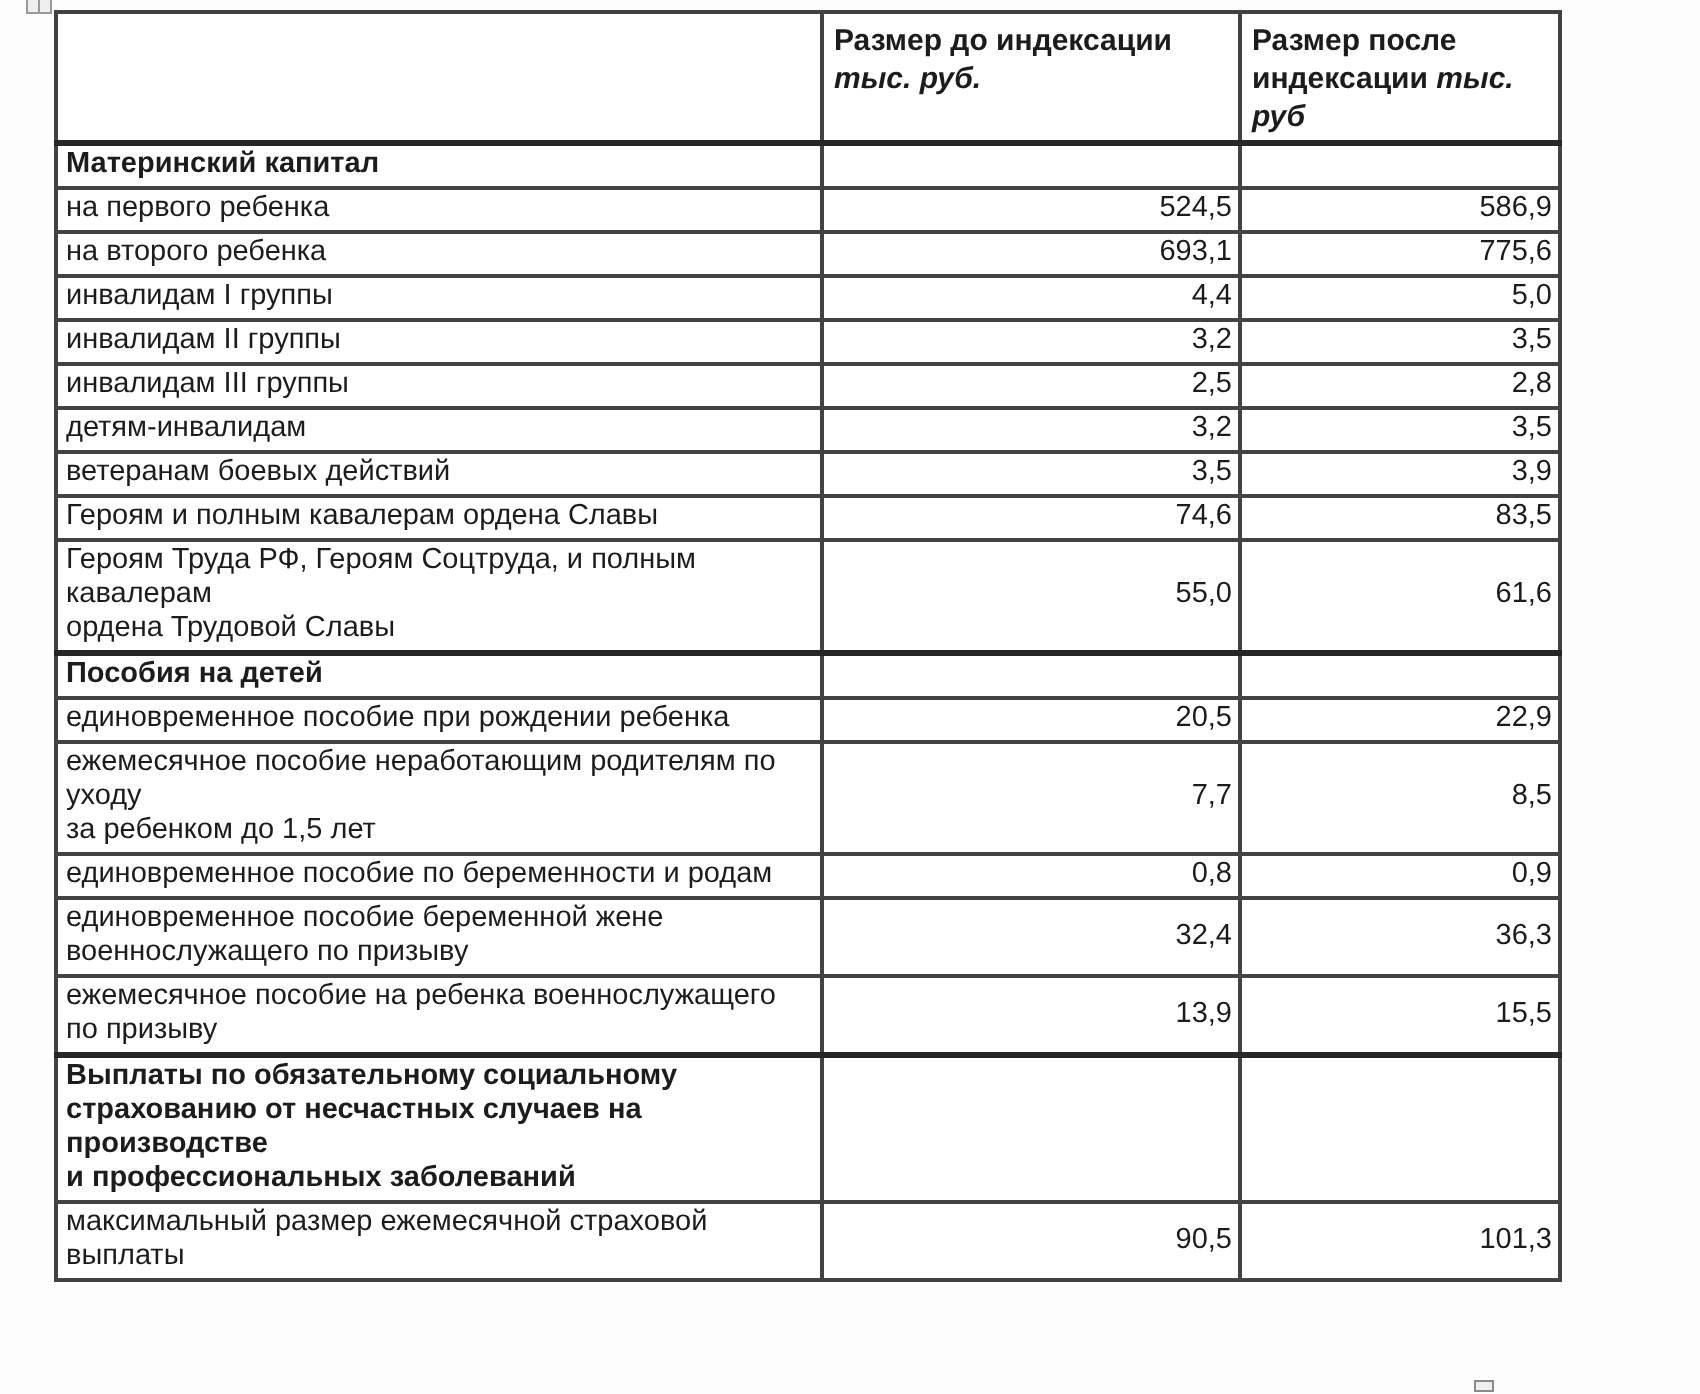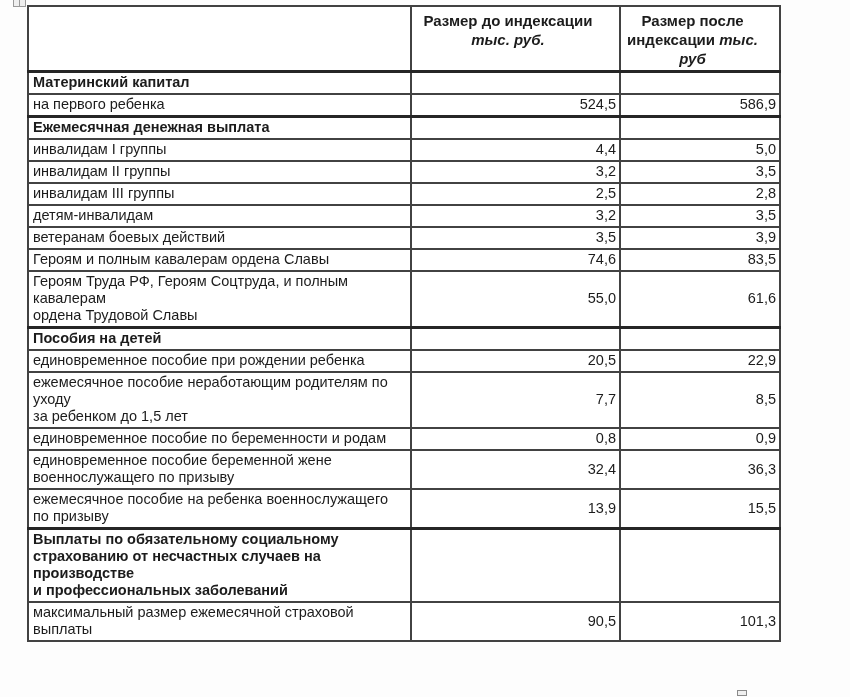--- a/index.html
+++ b/index.html
@@ -23,21 +23,21 @@
     border-collapse: collapse;
     table-layout: fixed;
     color: #1c1c1c;
     background: #ffffff;
   }
   th, td { border: 2px solid #424242; background: #ffffff; }
   th {
     font-size: 15px;
     line-height: 19px;
     font-weight: bold;
-    text-align: center;
+    text-align: left;
     vertical-align: top;
     padding: 4px 20px 2px 5px;
     height: 50px;
     margin-left: 18px;
   }
   td {
     font-size: 14.5px;
     line-height: 17px;
     vertical-align: middle;
     padding: 1px 3px 2px 4px;
@@ -85,24 +85,24 @@
         <tr class="section">
     <td class="lbl">Материнский капитал</td>
     <td class="val"></td>
     <td class="val"></td>
   </tr>
         <tr>
     <td class="lbl">на первого ребенка</td>
     <td class="val">524,5</td>
     <td class="val">586,9</td>
   </tr>
-        <tr class="section">
-    <td class="lbl">Ежемесячная денежная выплата</td>
-    <td class="val"></td>
-    <td class="val"></td>
+        <tr>
+    <td class="lbl">на второго ребенка</td>
+    <td class="val">693,1</td>
+    <td class="val">775,6</td>
   </tr>
         <tr>
     <td class="lbl">инвалидам I группы</td>
     <td class="val">4,4</td>
     <td class="val">5,0</td>
   </tr>
         <tr>
     <td class="lbl">инвалидам II группы</td>
     <td class="val">3,2</td>
     <td class="val">3,5</td>

